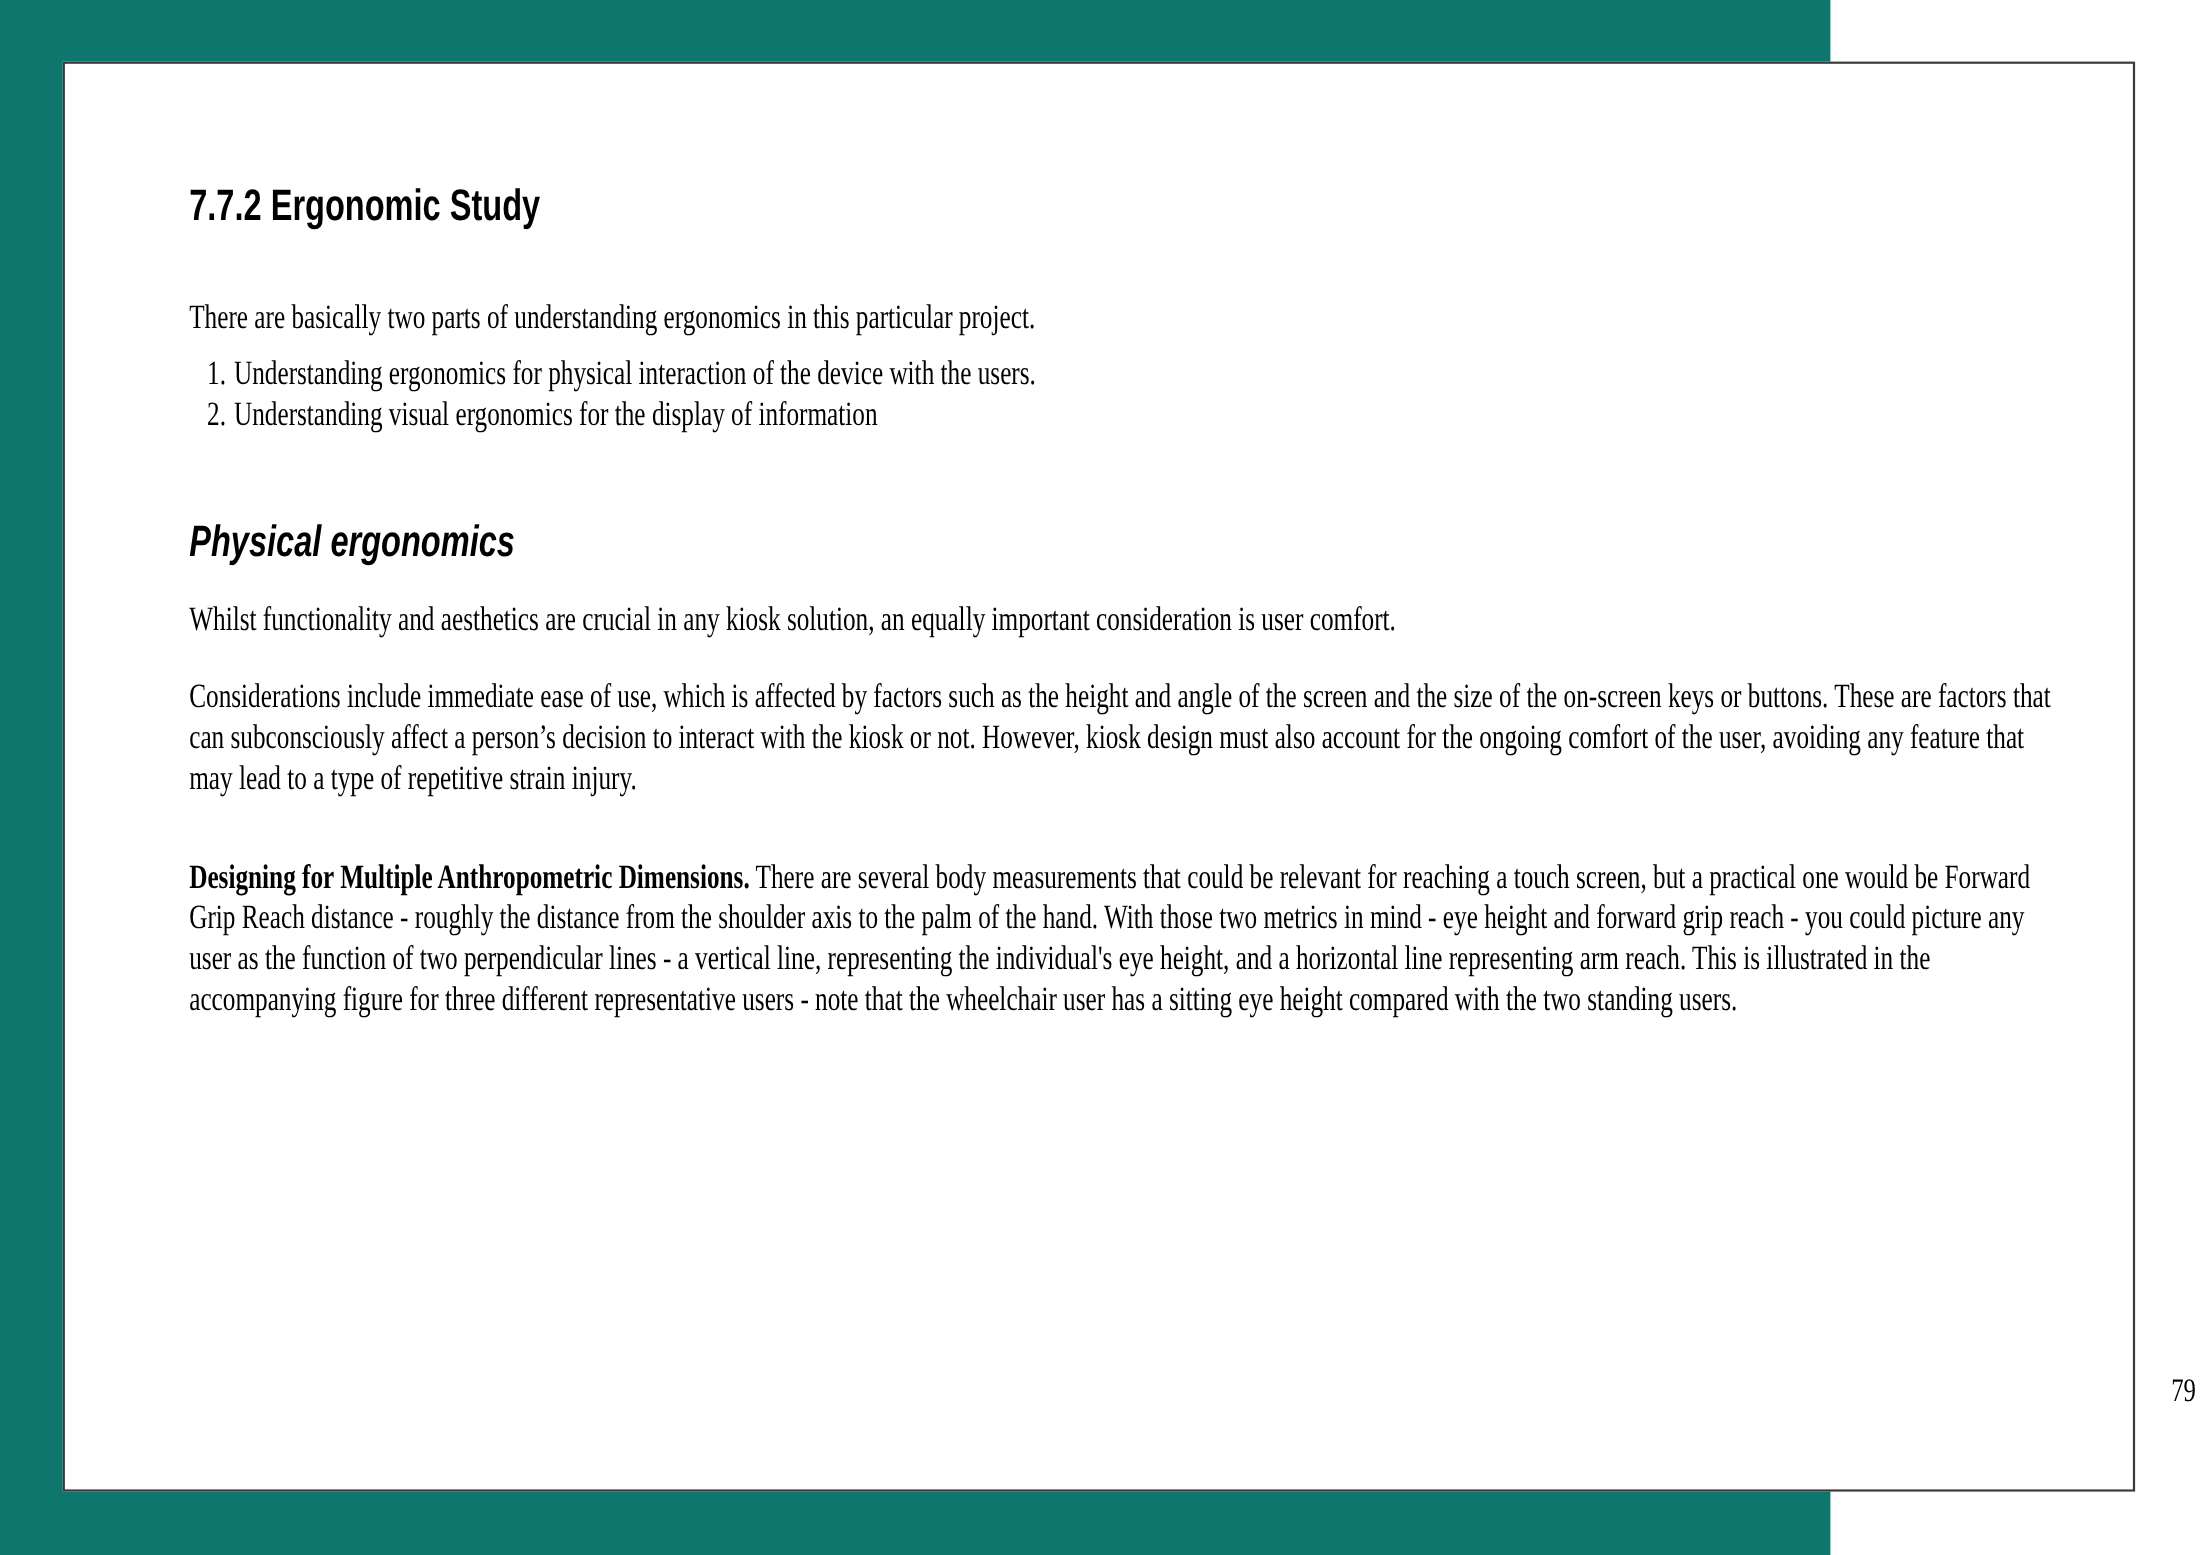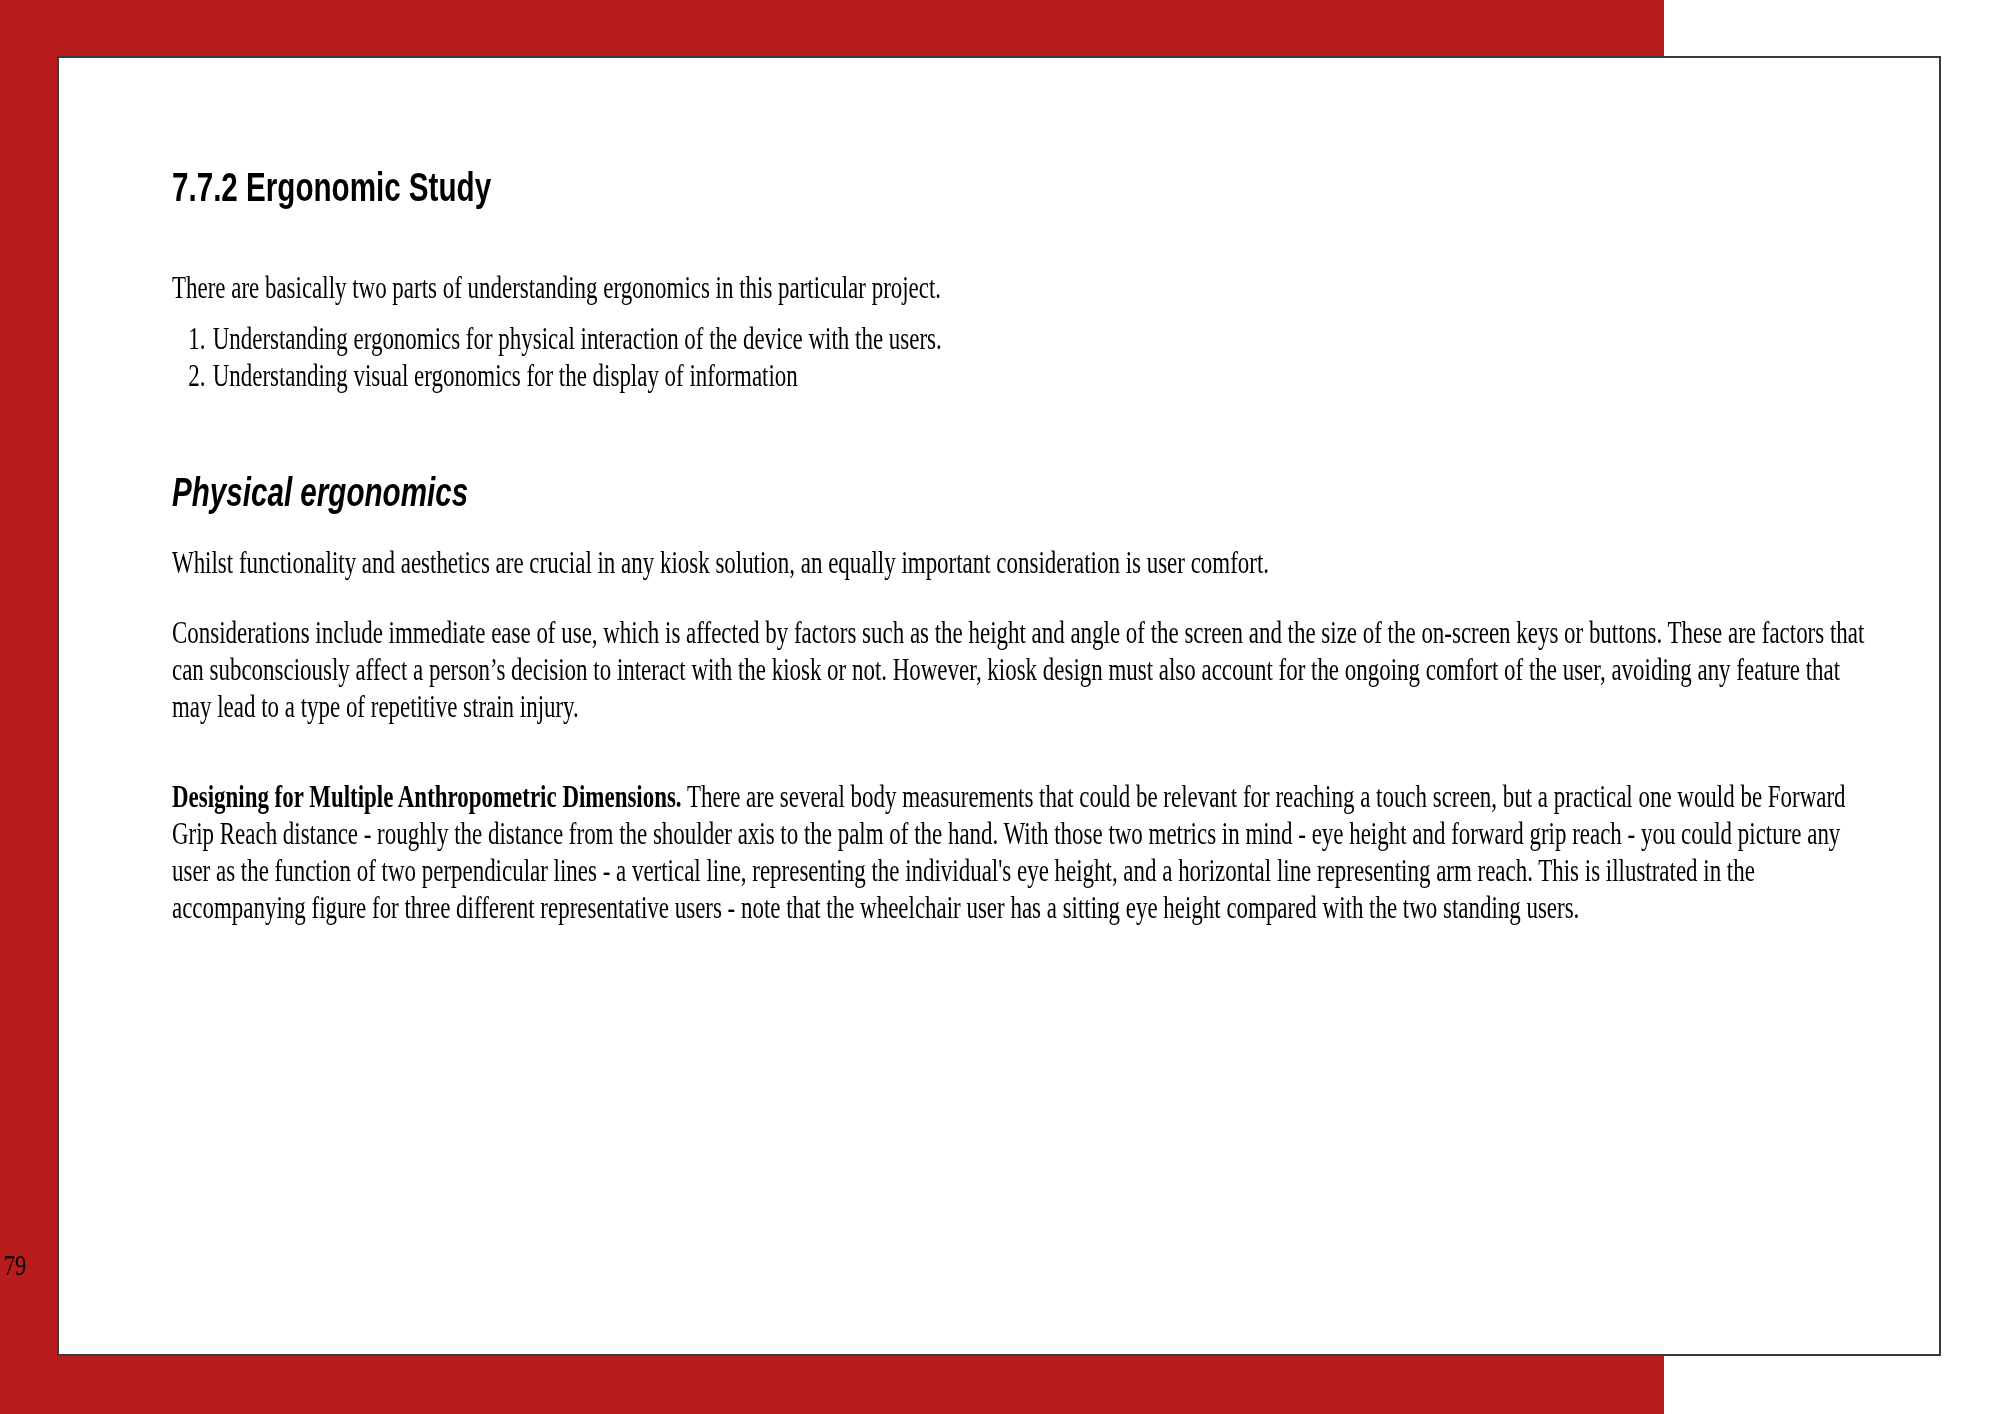--- a/index.html
+++ b/index.html
@@ -6,21 +6,21 @@
   body {
     width: 2000px; height: 1414px;
     background: #ffffff;
     font-family: "Liberation Serif", "DejaVu Serif", serif;
     color: #000000;
     overflow: hidden;
   }
   .page {
     position: relative;
     width: 1664px; height: 1414px;
-    background: #b91c1c;
+    background: #0f766e;
   }
   .page-border {
     position: absolute;
     left: 57px; top: 56px;
     width: 1884px; height: 1300px;
     border: 2px solid #3a3a3a;
     box-sizing: border-box;
     background: #ffffff;
   }
   
@@ -67,21 +67,21 @@
     margin: 76px 0 0 0;
   }
   .p-whilst { margin-top: 30px; }
   .p-considerations { margin-top: 33px; }
   .p-designing { margin-top: 53px; }
   .lead-bold { font-weight: bold; }
   .page-number {
     position: absolute;
     left: 0; top: 1248px;
     width: 2000px;
-    text-align: left;
+    text-align: right;
     font-size: 30px;
     line-height: 34px;
   }
   .page-number .pn-inner {
     display: inline-block;
     transform: scaleX(0.75);
   }
 </style>
 </head>
 <body>

